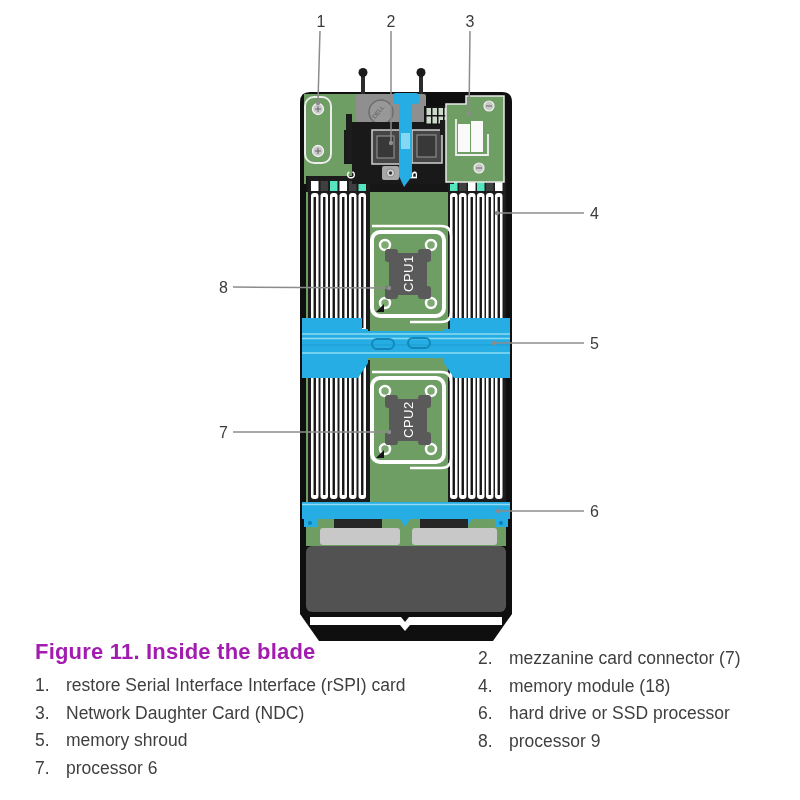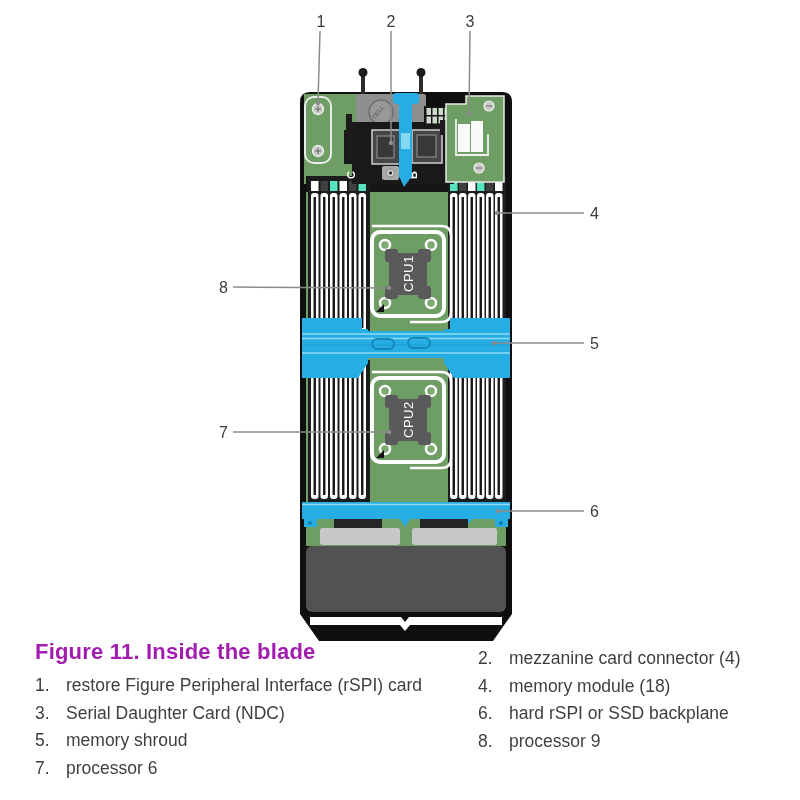--- a/index.html
+++ b/index.html
@@ -281,48 +281,48 @@
       </g>
     </g>
   </svg>
   </div>
 
   <div class="caption">Figure 11. Inside the blade</div>
 
   <div class="legend-col legend-left">
     <div class="li-row">
       <span class="li-num">1.</span>
-      <span class="li-label">restore Figure Peripheral Interface (rSPI) card</span>
+      <span class="li-label">restore Serial Interface Interface (rSPI) card</span>
     </div>
     <div class="li-row">
       <span class="li-num">3.</span>
-      <span class="li-label">Serial Daughter Card (NDC)</span>
+      <span class="li-label">Network Daughter Card (NDC)</span>
     </div>
     <div class="li-row">
       <span class="li-num">5.</span>
       <span class="li-label">memory shroud</span>
     </div>
     <div class="li-row">
       <span class="li-num">7.</span>
       <span class="li-label">processor 6</span>
     </div>
   </div>
 
   <div class="legend-col legend-right">
     <div class="li-row">
       <span class="li-num">2.</span>
-      <span class="li-label">mezzanine card connector (4)</span>
+      <span class="li-label">mezzanine card connector (7)</span>
     </div>
     <div class="li-row">
       <span class="li-num">4.</span>
       <span class="li-label">memory module (18)</span>
     </div>
     <div class="li-row">
       <span class="li-num">6.</span>
-      <span class="li-label">hard rSPI or SSD backplane</span>
+      <span class="li-label">hard drive or SSD processor</span>
     </div>
     <div class="li-row">
       <span class="li-num">8.</span>
       <span class="li-label">processor 9</span>
     </div>
   </div>
 
 </div>
 
 </body></html>

